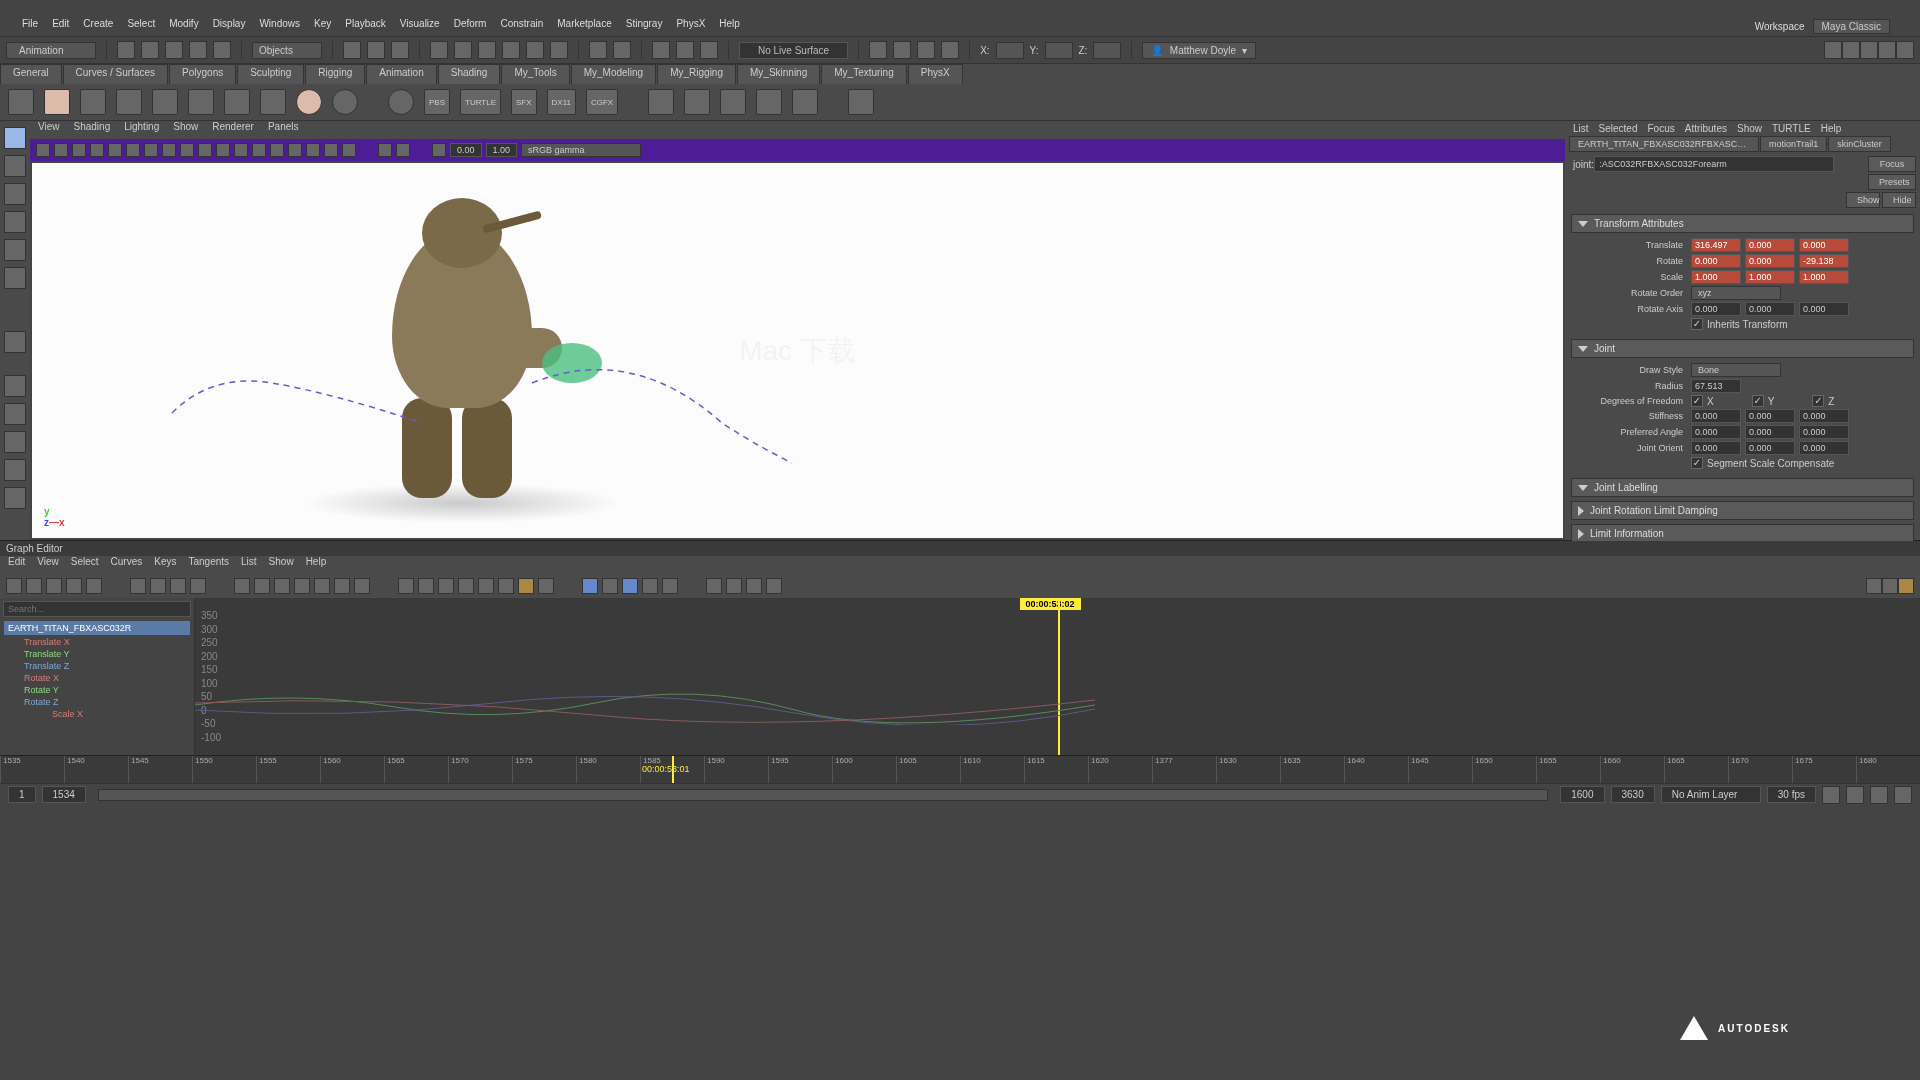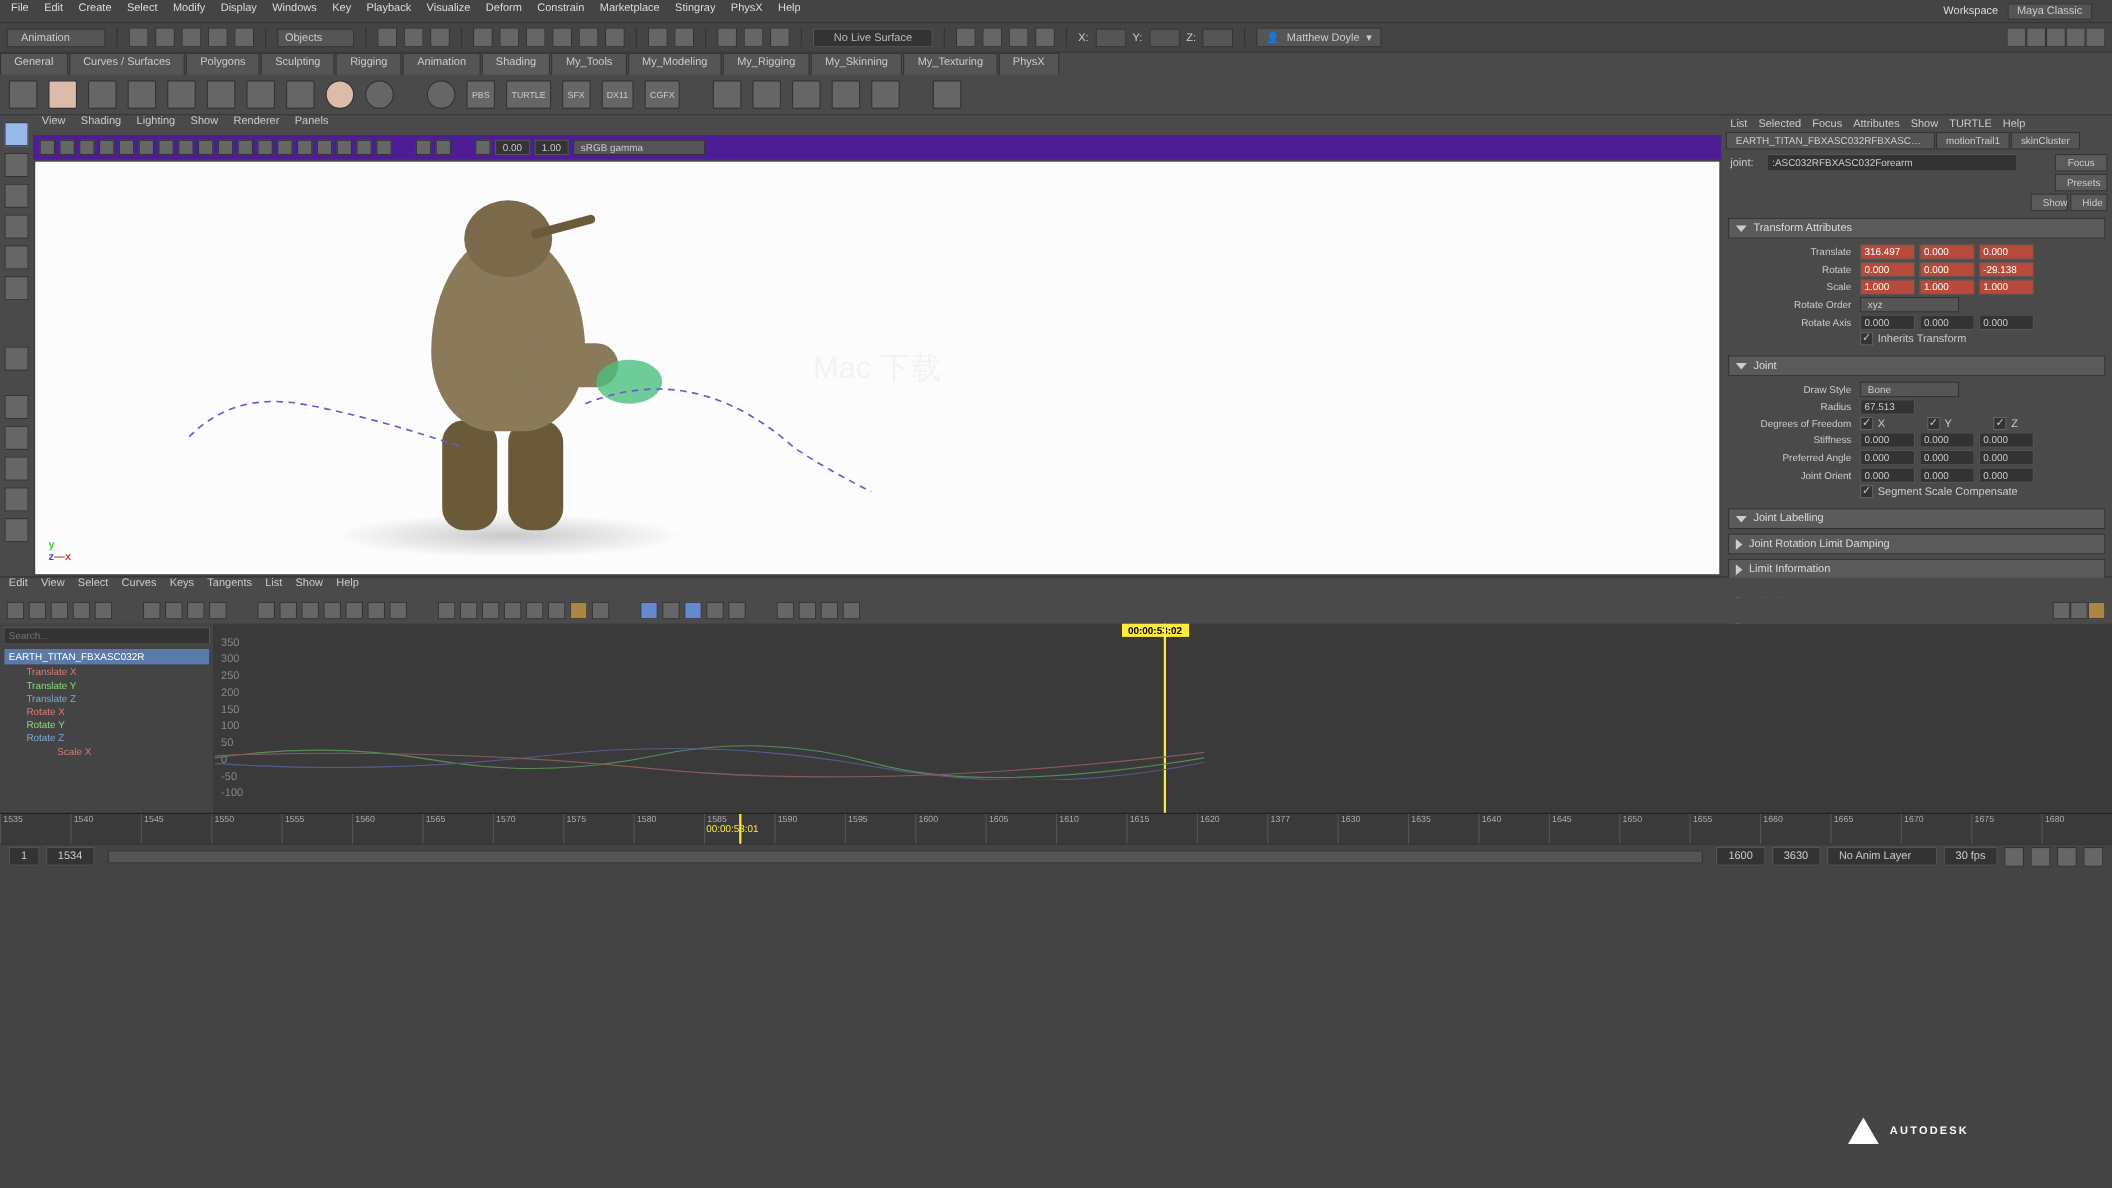--- a/index.html
+++ b/index.html
@@ -1,20 +1,20 @@
 <!DOCTYPE html>
 <html><head>
 <meta charset="utf-8">
 <style>
 * { margin: 0; padding: 0; box-sizing: border-box; font-family: Tahoma, Arial, sans-serif; font-size: 10px; }
 body { background: #444; color: #ccc; overflow: hidden; width: 1920px; height: 1080px; }
 .row { display:flex; align-items:center; }
 
 
-.menubar { background:#444; height:20px; padding:2px 10px; display:flex; gap:14px; }
+.menubar { background:#444; height:20px; padding:2px 22px; display:flex; gap:14px;margin-top:16px; }
 .menubar span { color:#ddd; cursor:default; }
 .menubar .right { margin-left:auto; display:flex; gap:8px; align-items:center;}
 .ws-sel { background:#555; border:1px solid #333; color:#ccc; padding:1px 8px; }
 
 
 .toolbar-row { background:#444; height:28px; border-top:1px solid #333; border-bottom:1px solid #333; display:flex; align-items:center; gap:6px; padding:0 6px; }
 .toolbar-row .sel-mode { background:#555; border:1px solid #333; color:#ccc; padding:2px 12px; width:90px; }
 .toolbar-row .ico { width:18px; height:18px; background:#666; border:1px solid #333; display:inline-block; }
 .toolbar-row .divider { width:1px; height:18px; background:#333; margin:0 4px; }
 .search-objects { background:#555; border:1px solid #333; color:#ccc; padding:2px 6px; width:70px; }
@@ -52,21 +52,21 @@
 .axis-ind .ax { display:block;}
 
 
 .attr-ed { width:355px; background:#4a4a4a; display:flex; flex-direction:column; }
 .attr-menu { height:18px; display:flex; gap:10px; padding:2px 8px;}
 .attr-menu span { color:#ccc; }
 .attr-tabs { height:20px; display:flex; gap:1px; padding:0 4px;}
 .attr-tabs span { background:#555; padding:2px 8px; color:#ccc; font-size:9px; border:1px solid #333;}
 .attr-top-btns { display:flex; flex-direction:column; gap:2px; padding:4px; align-items:flex-end;}
 .attr-top-btns .b { background:#5a5a5a; border:1px solid #333; padding:2px 10px; color:#ccc; font-size:9px; width:48px; text-align:center;}
-.joint-line { display:flex; align-items:center; padding:4px 8px; gap:12px;justify-content:space-between;}
+.joint-line { display:flex; align-items:center; padding:4px 8px; gap:0;justify-content:space-between;}
 .joint-name { background:#333; border:1px solid #555; color:#ccc; padding:2px 4px; flex:1; font-size:9px;}
 
 .sect { margin:2px 6px;}
 .sect-hdr { background:#5a5a5a; padding:3px 6px; color:#ddd; display:flex; gap:6px; align-items:center; border:1px solid #333;}
 .sect-hdr .tri { display:inline-block; width:0; height:0; border-left:5px solid transparent; border-right:5px solid transparent; border-top:6px solid #ccc;}
 .sect-hdr .tri.closed { border-top:none; border-bottom:none; border-left:6px solid #ccc; border-right:none; border-top:5px solid transparent; border-bottom:5px solid transparent;}
 .sect-body { background:#4a4a4a; padding:4px 6px;}
 .attr-row { display:flex; align-items:center; gap:4px; padding:1px 0;}
 .attr-label { width:110px; text-align:right; color:#ccc; font-size:9px; padding-right:4px;}
 .attr-val { width:50px; background:#333; border:1px solid #555; color:#ccc; padding:1px 3px; font-size:9px;}
@@ -507,20 +507,21 @@
 
     <div class="attr-bottom-btns">
       <div class="bb">Select</div>
       <div class="bb">Load Attributes</div>
       <div class="bb">Copy Tab</div>
     </div>
   </div>
 </div>
 
 <div class="graph-ed">
+  <div class="ge-title">Graph Editor</div>
   <div class="ge-menus">
     <span>Edit</span>
     <span>View</span>
     <span>Select</span>
     <span>Curves</span>
     <span>Keys</span>
     <span>Tangents</span>
     <span>List</span>
     <span>Show</span>
     <span>Help</span>

